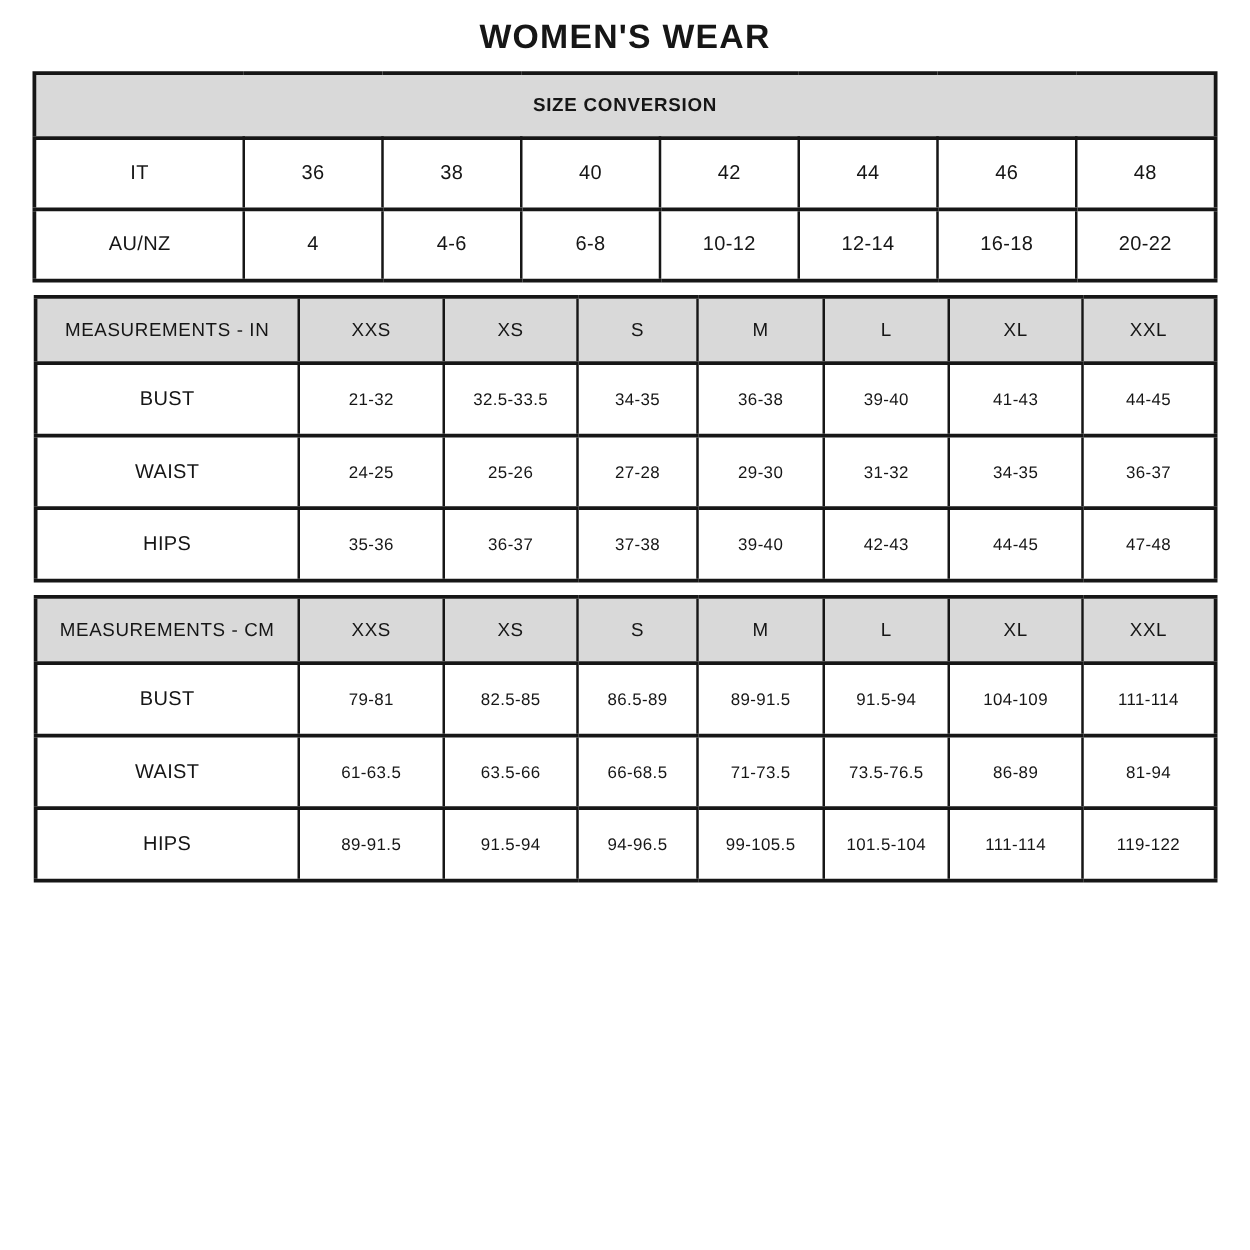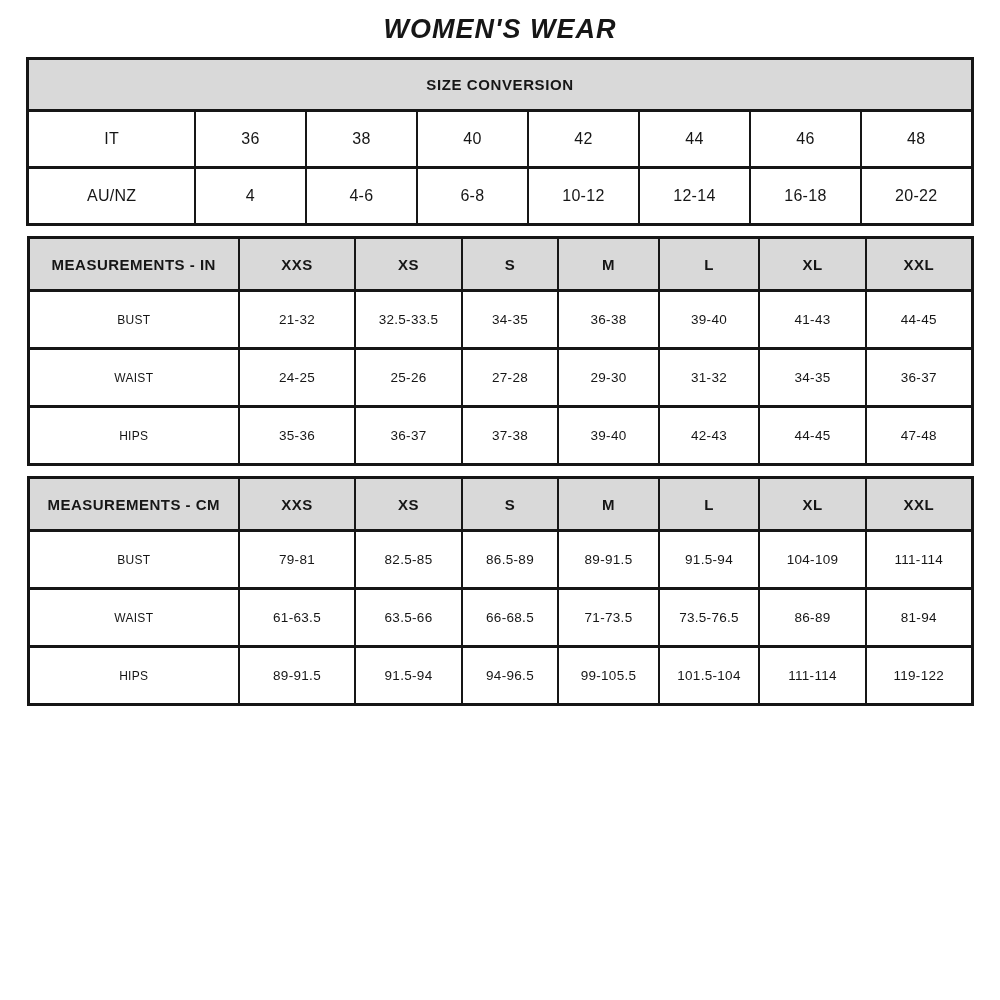--- a/index.html
+++ b/index.html
@@ -17,21 +17,20 @@
     color:var(--ink);
   }
   .page{width:1000px;height:1000px;overflow:hidden;}
   .page-title{
     margin:14px 0 12px;
     text-align:center;
     font-size:27px;
     font-weight:700;
     letter-spacing:1px;
     color:var(--ink);
-    font-style:italic;
   }
   table.tbl{
     border-collapse:collapse;
     table-layout:fixed;
     width:944px;
     margin:0 auto 10px;
     border:3px solid var(--line);
   }
   table.tbl th, table.tbl td{
     border:2px solid var(--line);
@@ -57,26 +56,26 @@
     font-weight:400;
     background:#ffffff;
   }
   .conv tbody tr{height:57px;}
   .conv tbody td{font-size:16px;font-weight:400;}
   
   .meas thead tr{height:53px;}
   .meas thead th{
     background:var(--head-bg);
     font-size:15px;
-    font-weight:700;
+    font-weight:400;
     letter-spacing:0.5px;
   }
   .meas tbody tr{height:58px;}
   .meas tbody td{font-size:13.5px;font-weight:400;}
-  .meas tbody td.row-label{font-size:12px;}
+  .meas tbody td.row-label{font-size:16px;}
 </style>
 </head>
 <body>
 
 <div class="page">
 
   <h1 class="page-title">WOMEN'S WEAR</h1>
 
   <table class="tbl conv">
     <colgroup>

